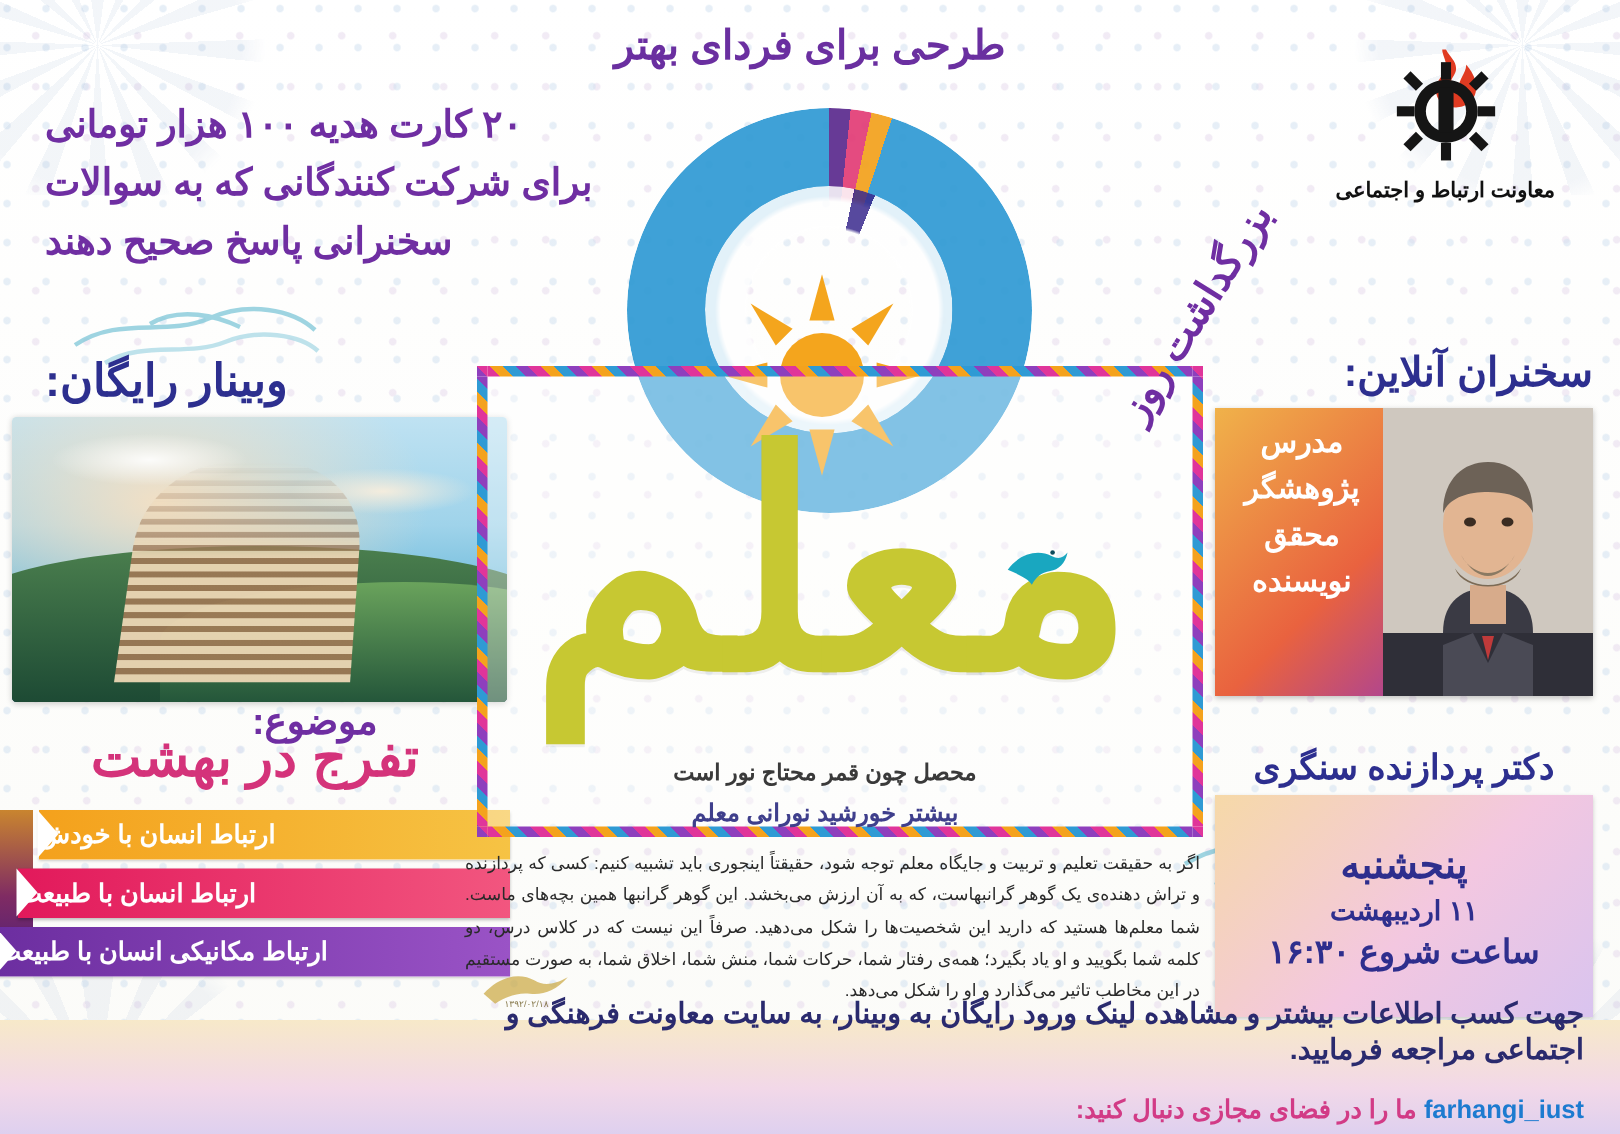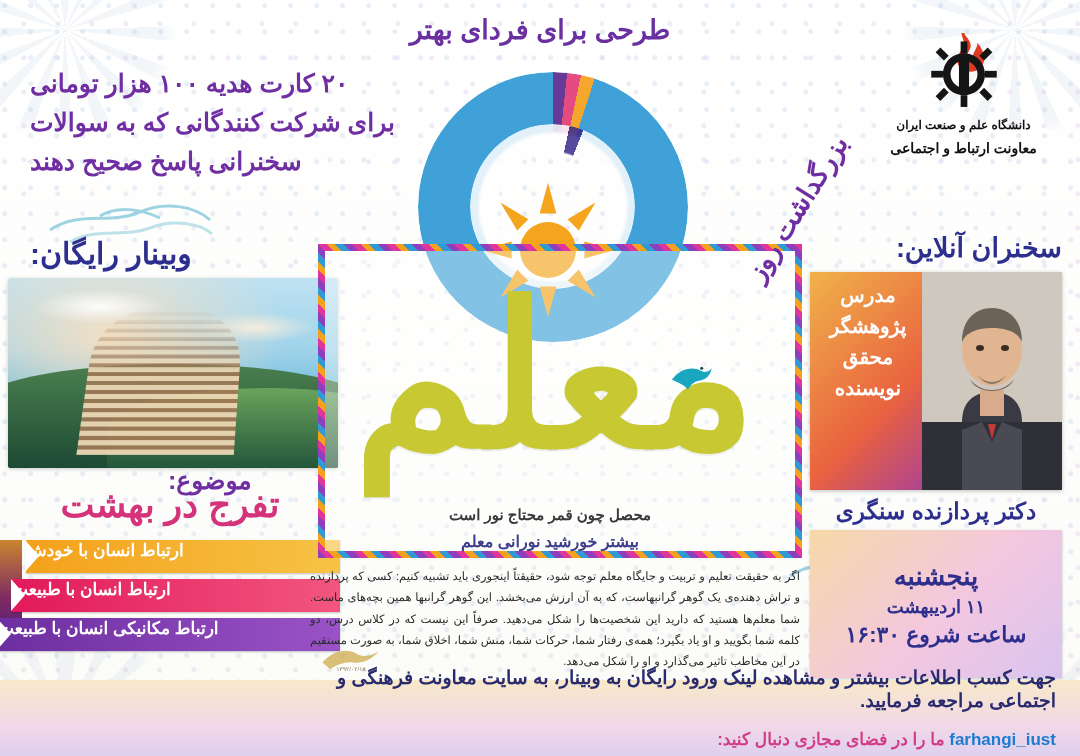--- a/index.html
+++ b/index.html
@@ -90,21 +90,21 @@
     font-size:25px;font-weight:bold;color:#6f2ea2;
   }
   .subject-title{
     position:absolute;top:484px;left:10px;width:320px;text-align:center;
     font-size:36px;font-weight:bold;color:#d4337a;
   }
   
   .ribbons{position:absolute;top:540px;left:0;width:340px;}
   .ribbon{
     position:relative;height:33px;margin-bottom:6px;margin-left:0;
-    display:flex;align-items:flex-start;justify-content:flex-end;
+    display:flex;align-items:center;justify-content:flex-end;
     padding-right:14px;color:#fff;font-size:17px;font-weight:bold;
     box-shadow:0 1px 2px rgba(0,0,0,.25);
   }
   .ribbon::after{
     content:"";position:absolute;left:-1px;top:0;border-style:solid;
     border-width:16.5px 0 16.5px 14px;border-color:transparent transparent transparent #fff;
   }
   .ribbon.r1{background:linear-gradient(90deg,#f4a11c,#f6c344);width:300px;}
   .ribbon.r2{background:linear-gradient(90deg,#e2195b,#f2567f);width:314px;}
   .ribbon.r3{background:linear-gradient(90deg,#6c2ea0,#9a53c6);width:328px;}
@@ -173,21 +173,21 @@
   .seal{
     position:absolute;top:640px;left:318px;width:66px;height:34px;opacity:.8;
   }
 
   
   .speakers-title{
     position:absolute;top:232px;right:18px;
     font-size:27px;font-weight:bold;color:#2d2f8f;
   }
   .speaker-card{
-    position:absolute;top:272px;right:18px;width:252px;height:218px;
+    position:absolute;top:272px;right:18px;width:252px;height:192px;
     background:linear-gradient(135deg,#f0b24a,#e9623f 45%,#a43fa0 75%,#5d2f9e);
     box-shadow:0 1px 4px rgba(0,0,0,.25);overflow:hidden;
   }
   .speaker-photo{
     position:absolute;top:0;right:0;width:140px;height:218px;
     background:linear-gradient(#e9e4de,#cfc7bd);
     overflow:hidden;
   }
   .roles{
     position:absolute;top:8px;left:8px;width:100px;
@@ -262,21 +262,20 @@
             <rect x="75" y="51" width="14" height="8"></rect>
             <rect x="20" y="24" width="8" height="14" transform="rotate(-45 24 31)"></rect>
             <rect x="72" y="24" width="8" height="14" transform="rotate(45 76 31)"></rect>
             <rect x="20" y="72" width="8" height="14" transform="rotate(45 24 79)"></rect>
             <rect x="72" y="72" width="8" height="14" transform="rotate(-45 76 79)"></rect>
           </g>
           <rect x="44" y="36" width="12" height="36" rx="2"></rect>
         </g>
       </svg>
     </div>
-    <div class="logo-text1">دانشگاه علم و صنعت ایران</div>
     <div class="logo-text2">معاونت ارتباط و اجتماعی</div>
   </div>
 
   <div class="gift">
     <div>۲۰ کارت هدیه ۱۰۰ هزار تومانی</div>
     <div>برای شرکت کنندگانی که به سوالات</div>
     <div>سخنرانی پاسخ صحیح دهند</div>
   </div>
 
   <div class="free-webinar">وبینار رایگان:</div>

